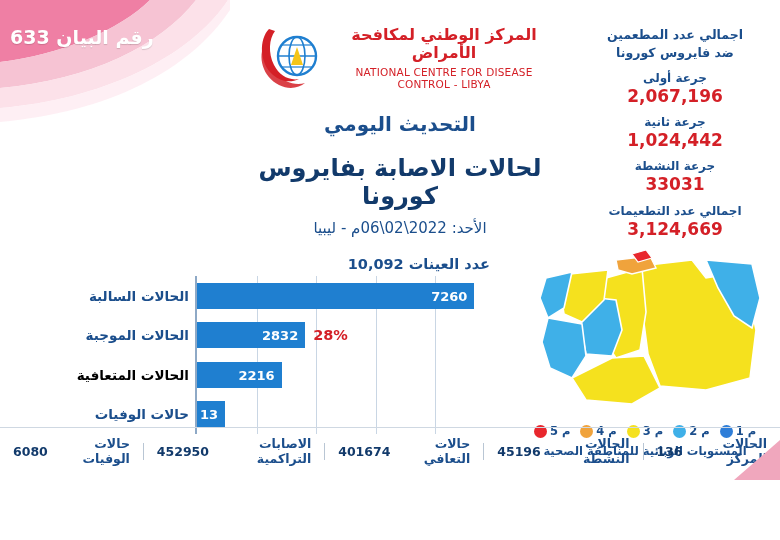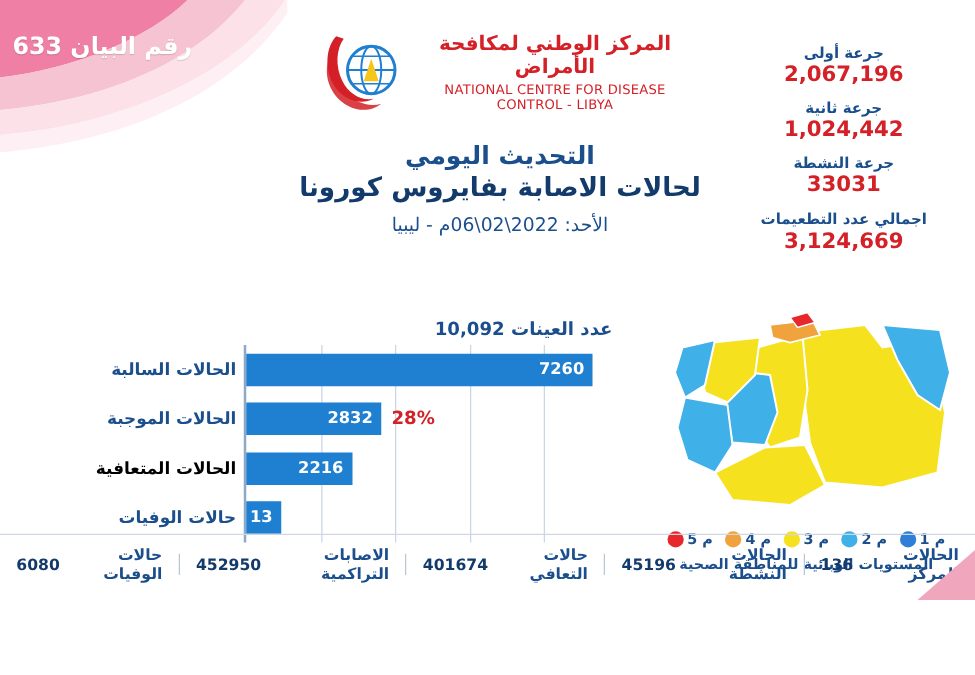--- a/index.html
+++ b/index.html
@@ -37,21 +37,21 @@
   .logo-en {
     font-size:10.5px; font-weight:normal; color:#d42027; margin-top:4px;
     letter-spacing:.2px;
   }
 
   .title-block {
     position:absolute; left:230px; top:112px; width:340px; text-align:center;
     direction:rtl;
   }
   .title-1 { font-size:20px; color:#1b4e8c; font-weight:bold; letter-spacing:.5px;}
-  .title-2 { font-size:21px; color:#123a6b; font-weight:bold; margin-top:2px;}
+  .title-2 { font-size:24px; color:#123a6b; font-weight:bold; margin-top:18px;}
   .title-3 { font-size:15px; color:#1b4e8c; margin-top:9px;}
 
   
   .vax {
     position:absolute; right:10px; top:26px; width:190px; text-align:center;
     direction:rtl;
   }
   .vax-head { font-size:12.5px; color:#1b4e8c; font-weight:bold; line-height:1.45;}
   .vax-row { margin-top:9px; }
   .vax-label { font-size:12px; color:#1b4e8c; font-weight:bold; }
@@ -152,20 +152,24 @@
     </div>
   </div>
 
   <div class="title-block">
     <div class="title-1">التحديث اليومي</div>
     <div class="title-2">لحالات الاصابة بفايروس كورونا</div>
     <div class="title-3">الأحد: 2022\02\06م - ليبيا</div>
   </div>
 
   <div class="vax">
+    <div class="vax-head">
+      <div>اجمالي عدد المطعمين</div>
+      <div>ضد فايروس كورونا</div>
+    </div>
     <div class="vax-row">
       <div class="vax-label">جرعة أولى</div>
       <div class="vax-value">2,067,196</div>
     </div>
     <div class="vax-row">
       <div class="vax-label">جرعة ثانية</div>
       <div class="vax-value">1,024,442</div>
     </div>
     <div class="vax-row">
       <div class="vax-label">جرعة النشطة</div>

